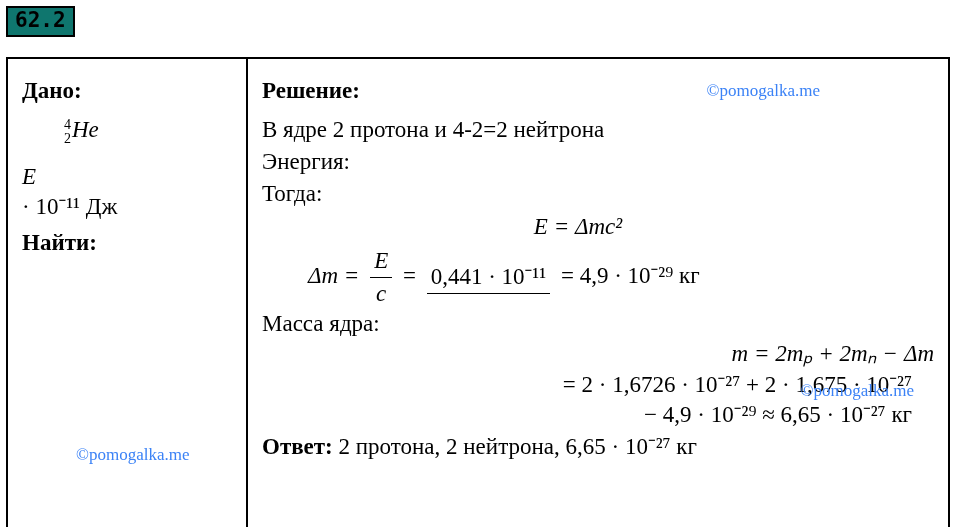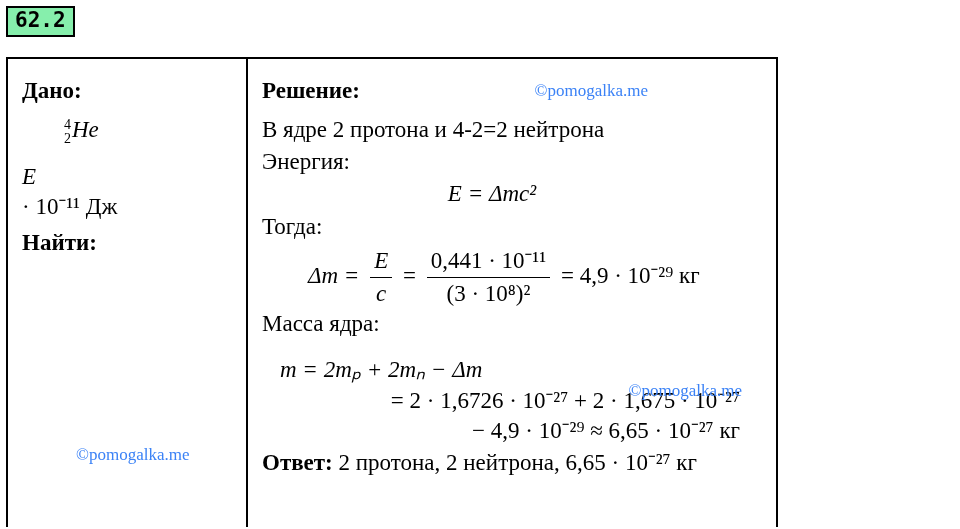--- a/index.html
+++ b/index.html
@@ -24,28 +24,28 @@
     position: absolute;
     left: 6px;
     top: 6px;
     border: 2px solid #000;
     padding: 1px 7px 3px 7px;
     font-family: "DejaVu Sans Mono", monospace;
     font-weight: bold;
     font-size: 21px;
     line-height: 1.1;
     letter-spacing: 0px;
-    background: #86efac;
+    background: #0f766e;
   }
   
   .table {
     position: absolute;
     left: 6px;
     top: 57px;
-    width: 772px;
+    width: 944px;
     height: 470px;
     border: 2px solid #000;
     border-bottom: none;
     box-sizing: border-box;
     display: flex;
   }
   .col-left {
     width: 240px;
     border-right: 2px solid #000;
     box-sizing: border-box;
@@ -161,41 +161,40 @@
       <div class="watermark wm-left">©pomogalka.me</div>
     </div>
 
     <div class="col-right">
       <div class="heading">Решение:</div>
       <div class="watermark wm-right-top">©pomogalka.me</div>
 
       <div class="line" style="margin-top:9px;">В ядре 2 протона и 4-2=2 нейтрона</div>
       <div class="line" style="margin-top:2px;">Энергия:</div>
 
+      <div class="line" style="margin-top:2px;">Тогда:</div>
+
       <div class="line it center" style="margin-top:2px; padding-right:40px;">E = Δmc²</div>
-
-      <div class="line" style="margin-top:2px;">Тогда:</div>
 
       <div class="eqrow" style="margin-top:4px; padding-left:46px;">
         <span class="it">Δm =</span>
         <span class="frac it">
           <span class="num">E</span>
           <span class="den">c</span>
         </span>
         <span>=</span>
         <span class="frac">
           <span class="num">0,441 · 10⁻¹¹</span>
-          <span class="den">(3 · 10⁸)²</span>
         </span>
         <span>= 4,9 · 10⁻²⁹ кг</span>
       </div>
 
       <div class="line" style="">Масса ядра:</div>
 
-      <div class="line it" style="margin-top:16px; padding-left:18px;">m = 2mₚ + 2mₙ − Δm</div>
+      <div class="line it" style="margin-top:0; padding-left:18px;text-align:right;">m = 2mₚ + 2mₙ − Δm</div>
 
       <div class="watermark wm-right-mid">©pomogalka.me</div>
 
       <div class="line right" style="padding-right:22px;">= 2 · 1,6726 · 10⁻²⁷ + 2 · 1,675 · 10⁻²⁷</div>
       <div class="line right" style="padding-right:22px;">− 4,9 · 10⁻²⁹ ≈ 6,65 · 10⁻²⁷ кг</div>
 
       <div class="line answer" style="margin-top:2px;">
         <span class="bold-it">Ответ:</span>
         <span>2 протона, 2 нейтрона, 6,65 · 10⁻²⁷ кг</span>
       </div>

